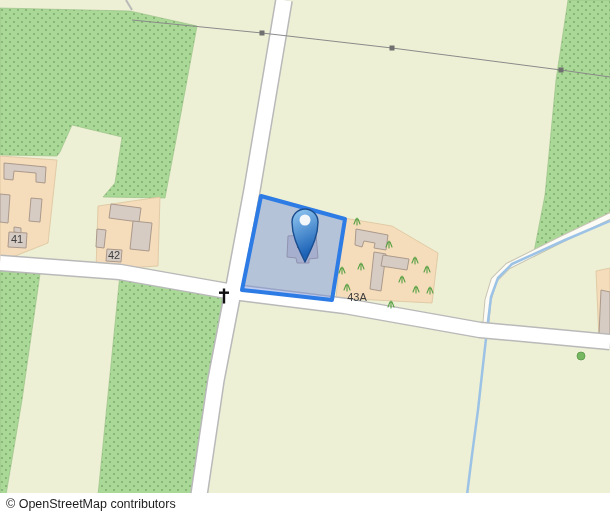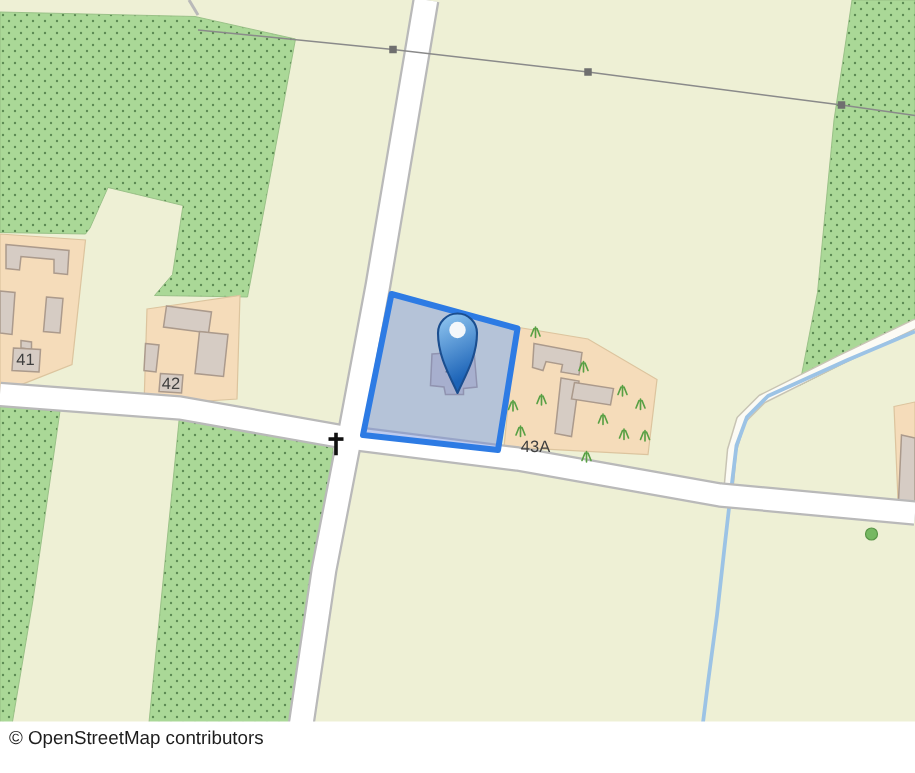--- a/index.html
+++ b/index.html
@@ -1,19 +1,19 @@
 <!DOCTYPE html>
 <html><head>
 <meta charset="utf-8">
 <style>
   html,body{margin:0;padding:0;background:#ffffff;}
   #app{width:610px;height:515px;position:relative;overflow:hidden;font-family:"Liberation Sans","DejaVu Sans",sans-serif;}
   #map-canvas{width:610px;height:493px;display:block;position:relative;background:#f0abfc;}
   #map-canvas svg{display:block;}
-  #attribution-bar{position:absolute;left:0;bottom:12px;width:610px;height:22px;background:#ffffff;display:flex;align-items:center;box-sizing:border-box;padding-left:6px;}
+  #attribution-bar{position:absolute;left:0;bottom:0;width:610px;height:22px;background:#ffffff;display:flex;align-items:center;box-sizing:border-box;padding-left:6px;}
   #attribution-bar span{font-size:12.5px;color:#1d1d1d;letter-spacing:0;}
   svg text{font-family:"Liberation Sans","DejaVu Sans",sans-serif;}
 </style>
 </head>
 <body>
 
 <div id="app">
   <div id="map-canvas">
       <svg width="610" height="493" viewBox="0 0 610 493">
         <defs>

